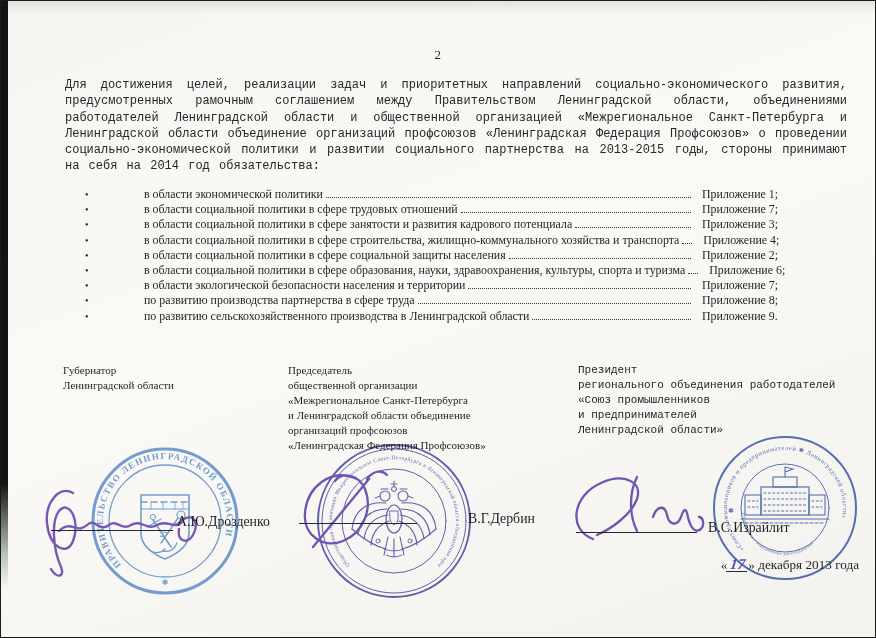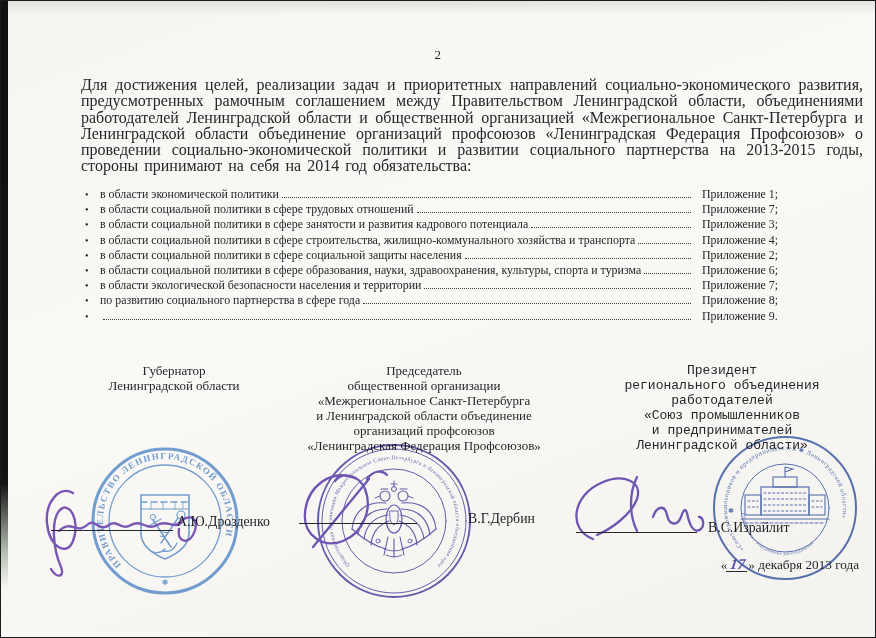--- a/index.html
+++ b/index.html
@@ -8,31 +8,31 @@
     background:linear-gradient(160deg,#f7f5f2 0%,#faf9f6 45%,#f3f2ee 100%);
     border:1px solid #1a1a1a;box-sizing:border-box;overflow:hidden;
     font-family:"Liberation Serif",serif;color:#26262b;
   }
   .edge-strip{position:absolute;left:0;top:0;width:7px;height:588px;
     background:linear-gradient(to bottom,#101010 0%,#141414 82%,rgba(60,95,60,.35) 94%,rgba(60,95,60,0) 100%);}
   .edge-top{position:absolute;left:0;top:0;width:100%;height:14px;
     background:linear-gradient(to bottom,rgba(40,40,40,.10),rgba(40,40,40,0));}
   .page-number{position:absolute;top:46px;left:0;width:100%;text-align:center;
     font-size:13px;letter-spacing:.5px;}
-  .intro{position:absolute;left:80px;top:76px;width:782px;
-    font-size:16px;line-height:16.3px;text-align:justify;word-spacing:2px;}
+  .intro{position:absolute;left:64px;top:76px;width:782px;
+    font-size:12px;line-height:16.3px;text-align:justify;word-spacing:2px;font-family:Liberation Mono, monospace;}
   .obligations{position:absolute;left:84px;top:186px;width:712px;font-size:11.9px;}
   .ob-row{display:flex;align-items:baseline;height:15.2px;}
   .bullet{flex:0 0 15px;font-size:10px;color:#222;}
-  .ob-text{white-space:nowrap;}
+  .ob-text{white-space:nowrap;margin-left:44px;}
   .leader{flex:1 1 auto;min-width:10px;border-bottom:1.2px dotted #3a3a3a;
     margin:0 3px 3px 3px;}
   .ob-app{flex:0 0 95px;padding-left:8px;white-space:nowrap;}
-  .sig-title{position:absolute;top:362px;text-align:center;
-    font-size:13px;line-height:15px;}
+  .sig-title{position:absolute;top:362px;text-align:left;
+    font-size:11px;line-height:15px;}
   .sig-title.c1{left:62px;width:222px;}
   .sig-title.c2{left:287px;width:272px;}
   .sig-title.c3{left:577px;width:288px;font-family:Liberation Mono, monospace;}
   .stamp{position:absolute;mix-blend-mode:multiply;opacity:.85;}
   .stamp.gov{left:88px;top:444px;}
   .stamp.fed{left:313px;top:440px;}
   .stamp.emp{left:709px;top:432px;}
   .ink{position:absolute;left:0;top:0;width:876px;height:638px;pointer-events:none;}
   .sig-line{position:absolute;border-top:1.4px solid #26262b;height:0;}
   .sig-line.l1{left:50px;top:529px;width:122px;}
@@ -97,26 +97,27 @@
       <span class="ob-app">Приложение 6;</span>
     </div>
     <div class="ob-row">
       <span class="bullet">•</span>
       <span class="ob-text">в области экологической безопасности населения и территории</span>
       <span class="leader"></span>
       <span class="ob-app">Приложение 7;</span>
     </div>
     <div class="ob-row">
       <span class="bullet">•</span>
-      <span class="ob-text">по развитию социального партнерства в сфере года</span>
+      <span class="ob-text">по развитию производства партнерства в сфере труда</span>
       <span class="leader"></span>
       <span class="ob-app">Приложение 8;</span>
     </div>
     <div class="ob-row">
       <span class="bullet">•</span>
+      <span class="ob-text">по развитию сельскохозяйственного производства в Ленинградской области</span>
       <span class="leader"></span>
       <span class="ob-app">Приложение 9.</span>
     </div>
   </div>
 
   <div class="sig-title c1">
     <div>Губернатор</div>
     <div>Ленинградской области</div>
   </div>
   <div class="sig-title c2">

